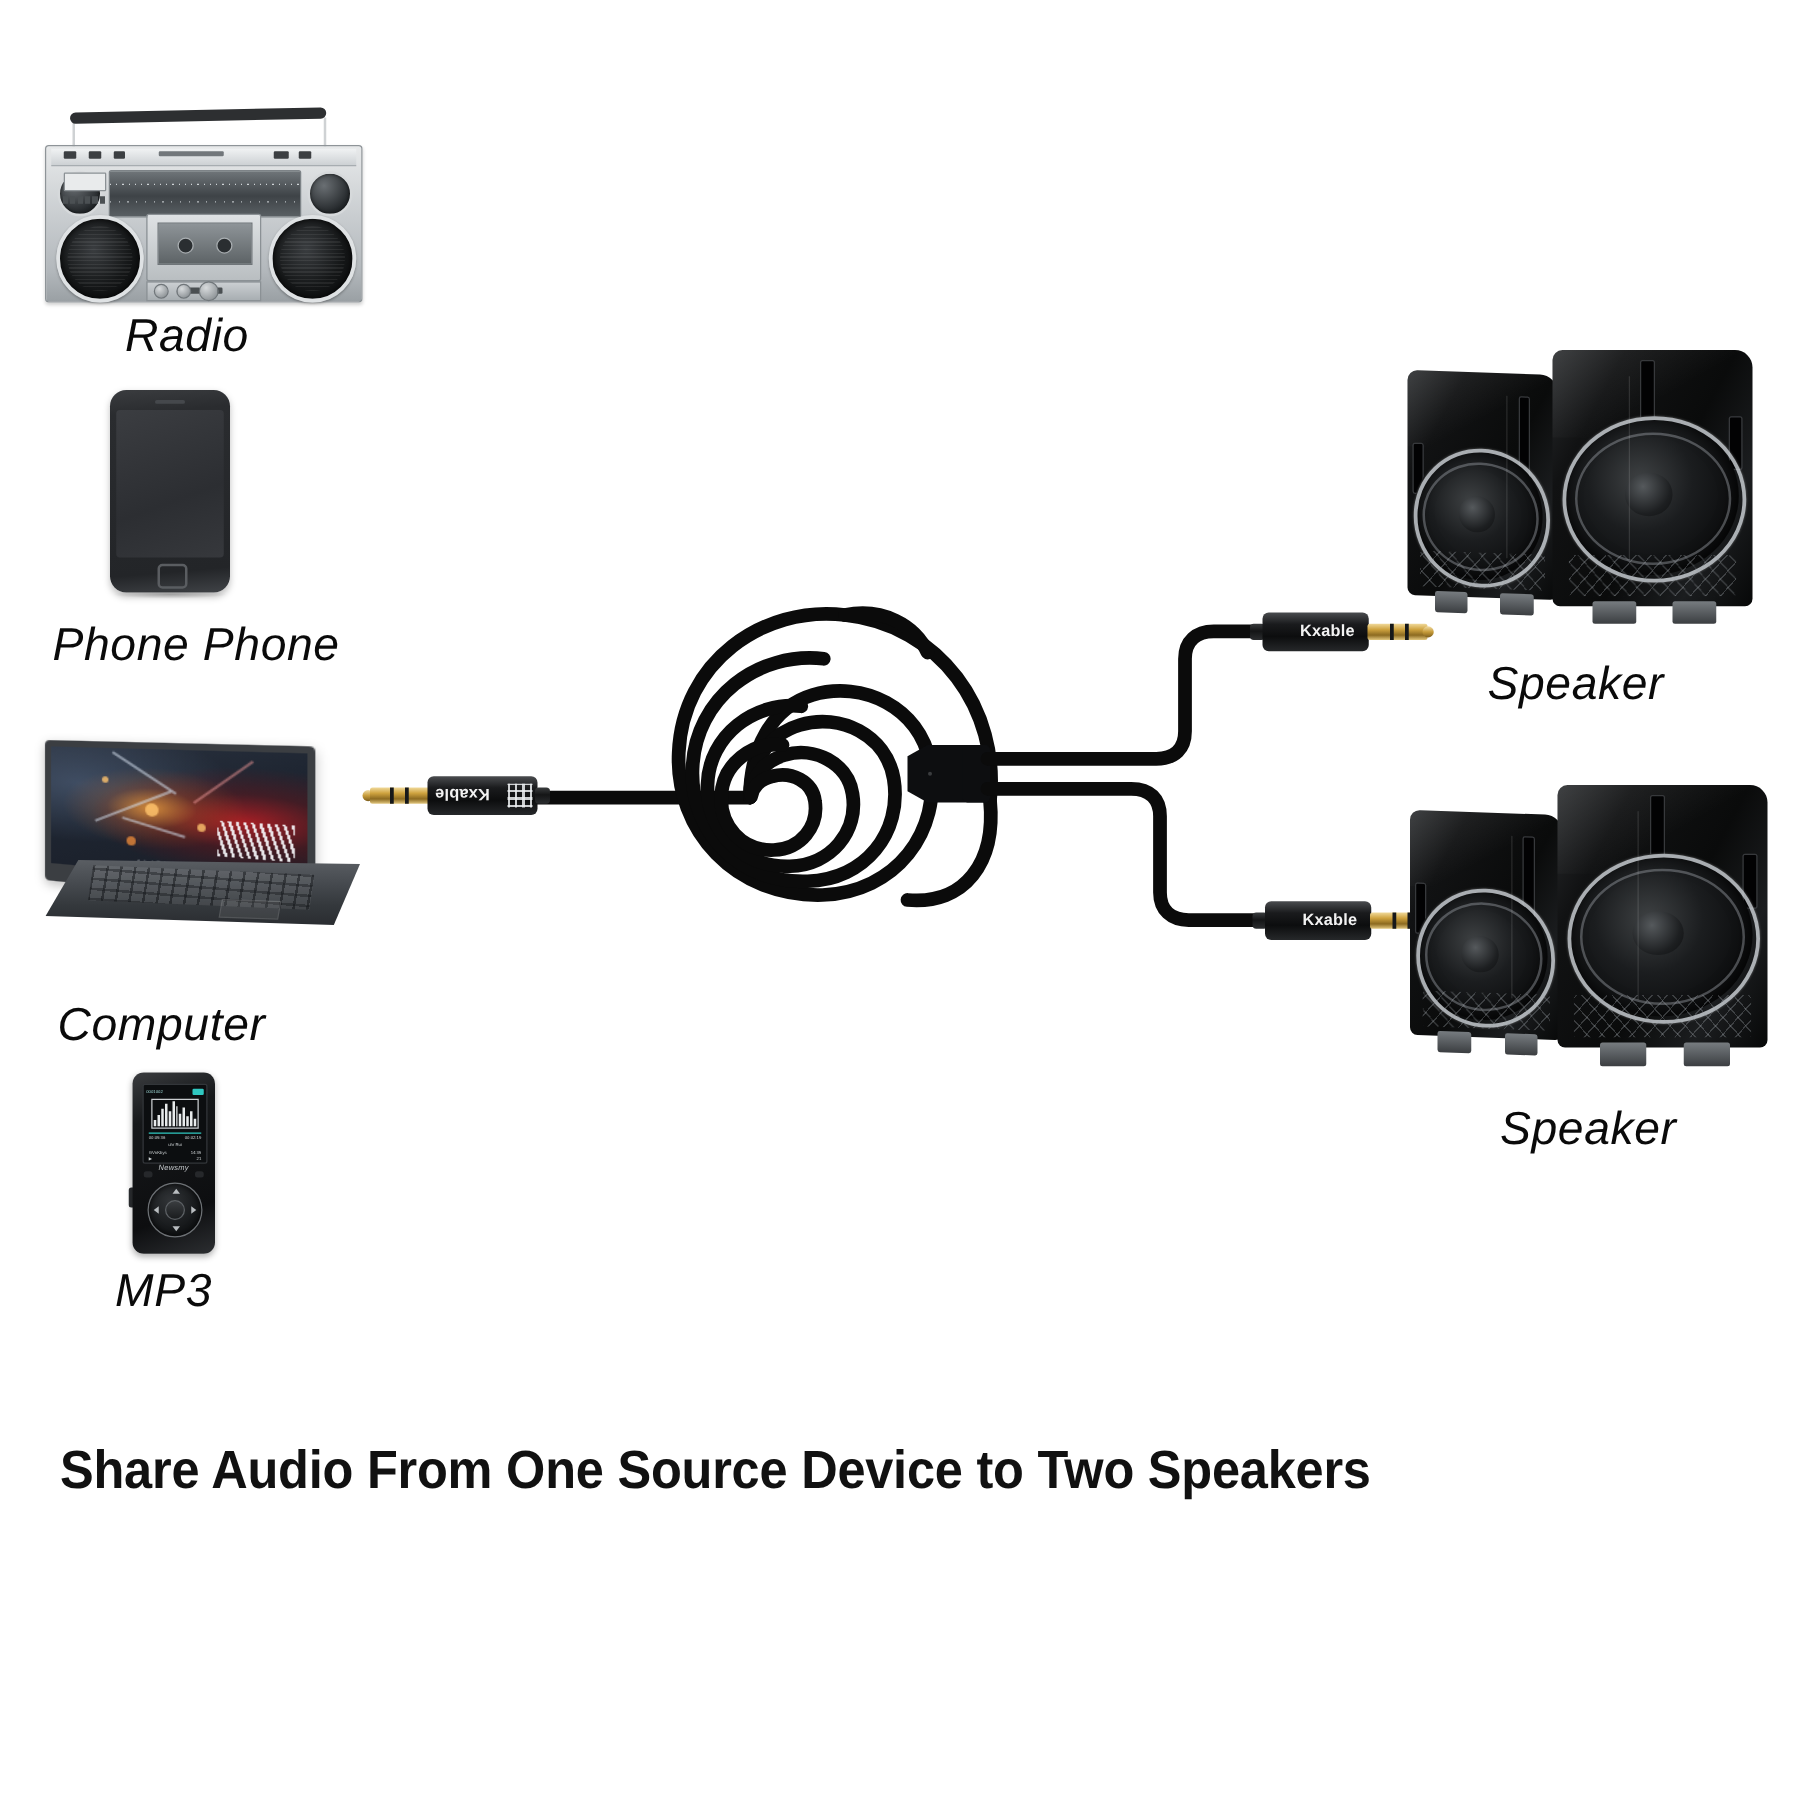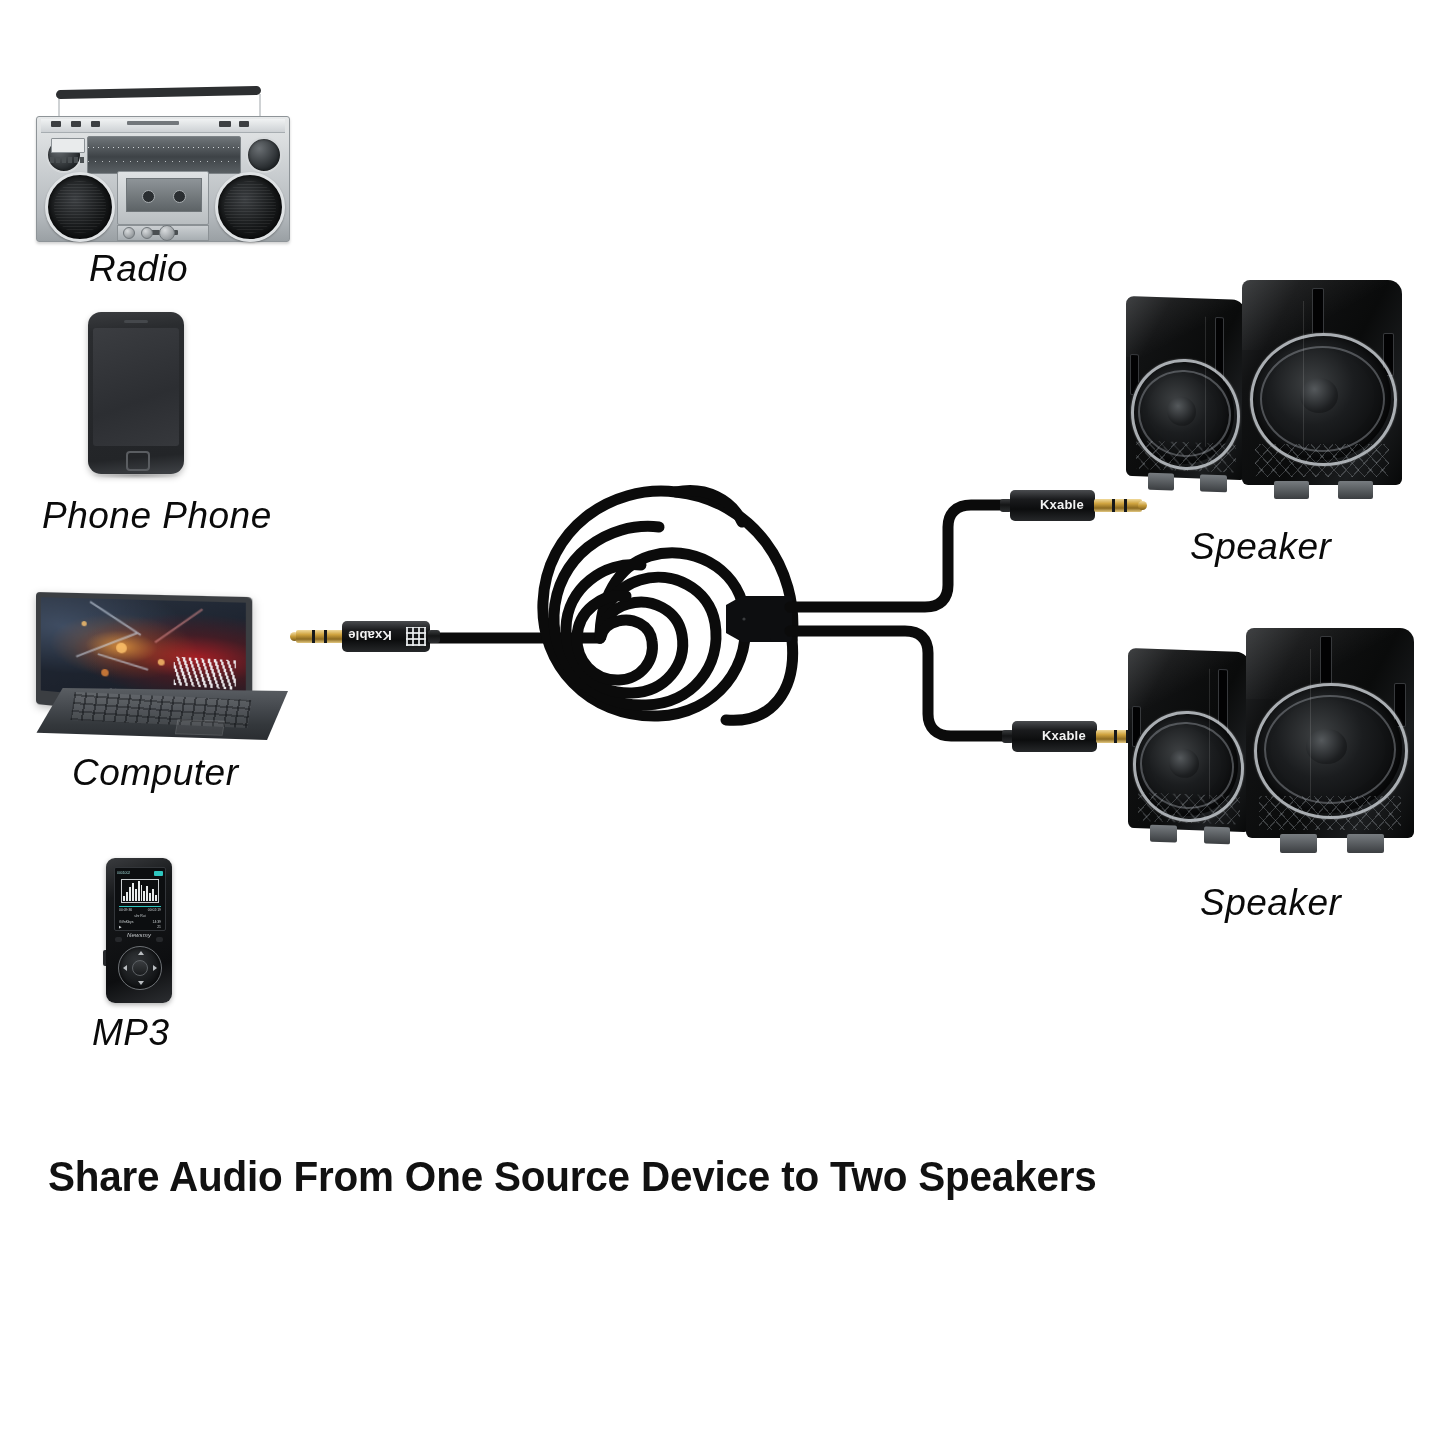--- a/index.html
+++ b/index.html
@@ -491,21 +491,21 @@
       </div>
       <div class="bb-lowpanel">
         <div class="bb-minibtn" style="left:24px; width:18px;"></div>
         <div class="bb-minibtn" style="left:52px; width:8px;"></div>
       </div>
       <div class="bb-dial" style="left:86px;"></div>
       <div class="bb-dial" style="left:104px;"></div>
       <div class="bb-dial" style="left:122px; width:14px; height:14px; top:108px;"></div>
     </div>
   </div>
-  <div class="device-label" style="left:89px; top:248px; font-size:37px;">Radio</div>
+  <div class="device-label" style="left:100px; top:248px; font-size:37px;">Radio</div>
 
   <div class="dev" id="phone-wrap">
     <div class="ph-body">
       <div class="ph-speaker"></div>
       <div class="ph-screen"></div>
       <div class="ph-home"></div>
     </div>
     <div class="ph-shadow"></div>
   </div>
   <div class="device-label" style="left:42px; top:495px; font-size:37px;">Phone Phone</div>
@@ -522,21 +522,21 @@
         <div class="lt-spark" style="left:60%; top:58%; width:6px; height:6px;"></div>
         <div class="lt-spark" style="left:32%; top:72%; width:7px; height:7px; background:rgba(255,150,60,.7);"></div>
         <div class="lt-logo"></div>
         <div class="lt-brand">ALIENWARE</div>
       </div>
     </div>
     <div class="lt-base"></div>
     <div class="lt-keys"></div>
     <div class="lt-trackpad"></div>
   </div>
-  <div class="device-label" style="left:46px; top:752px; font-size:37px;margin-left:26px;">Computer</div>
+  <div class="device-label" style="left:46px; top:799px; font-size:37px;">Computer</div>
 
   <div class="dev" id="mp3-wrap">
     <div class="mp3-sidebtn"></div>
     <div class="mp3-body">
       <div class="mp3-screen">
         <div class="mp3-topbar">
           <span class="t">0001002</span>
           <span class="bat"></span>
         </div>
         <div class="mp3-eq">

